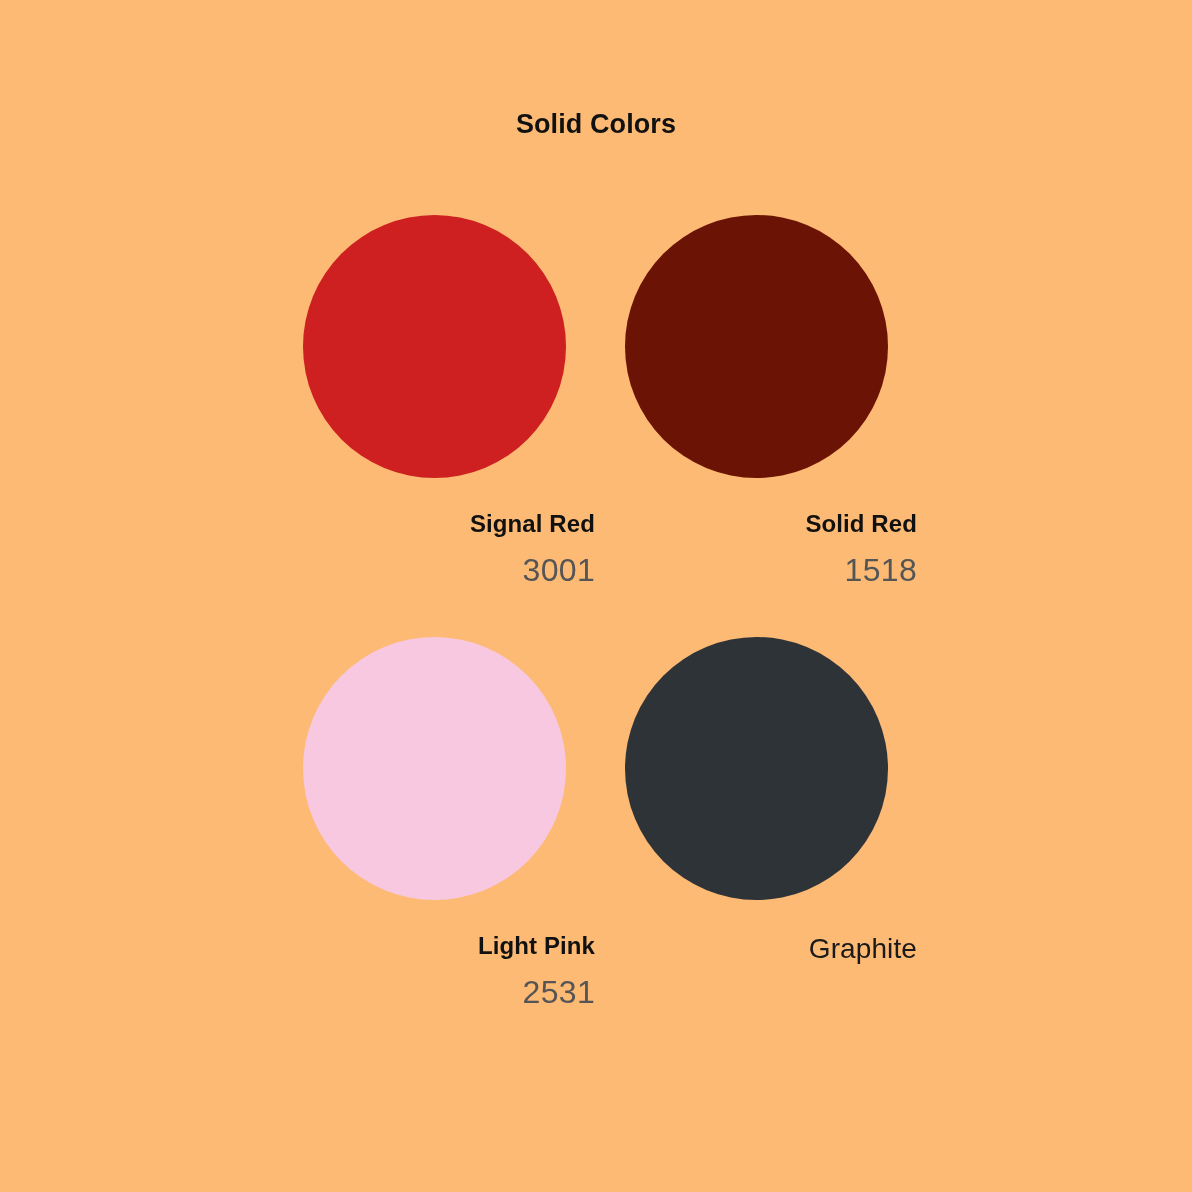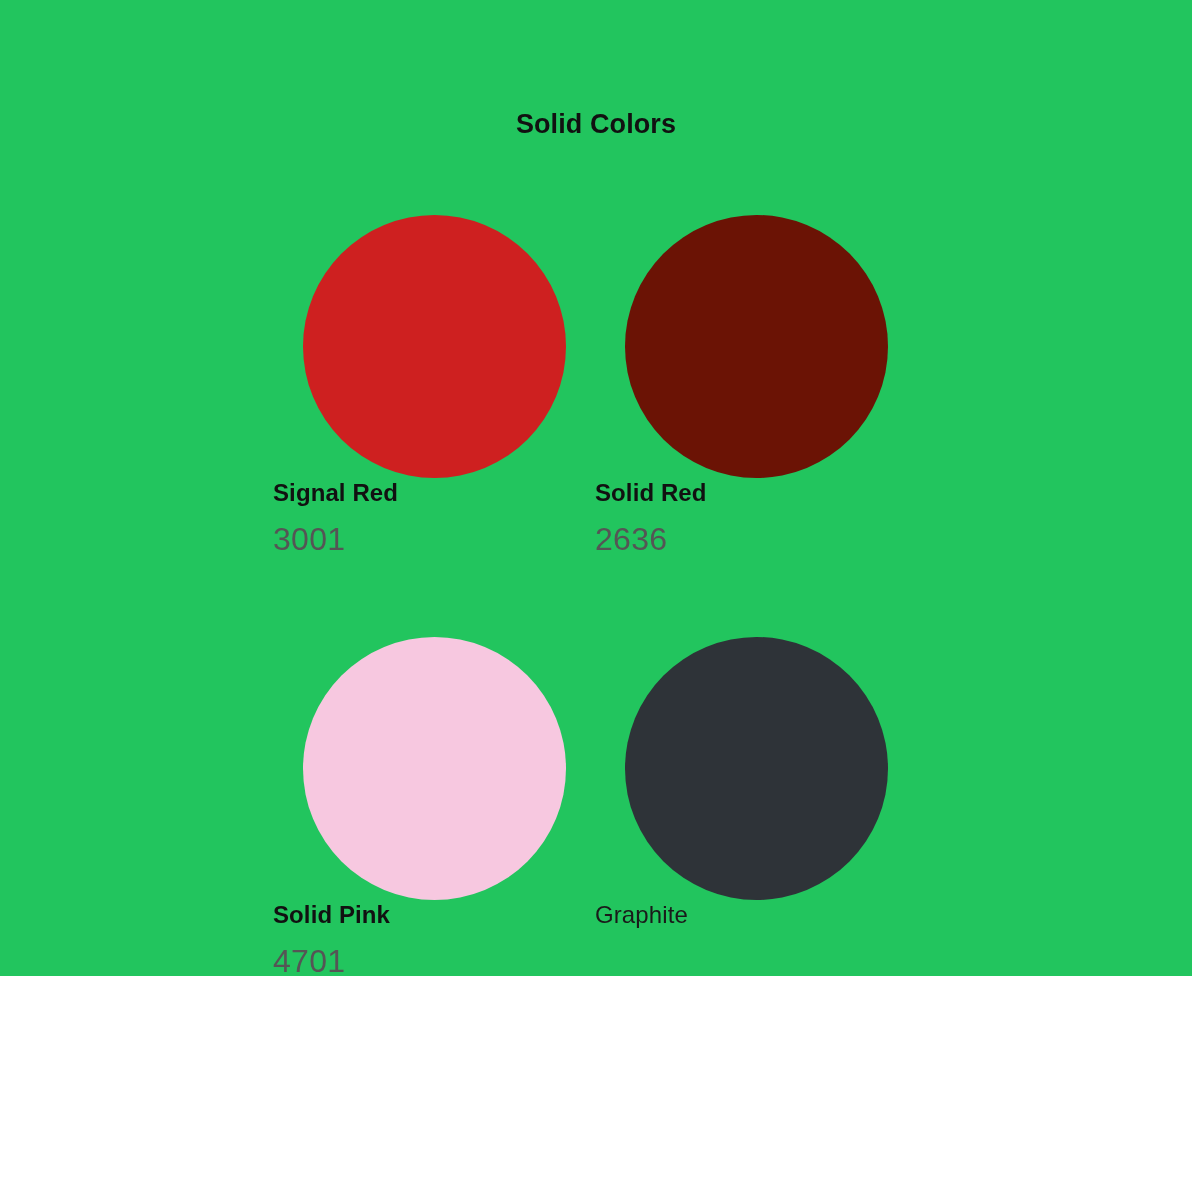--- a/index.html
+++ b/index.html
@@ -12,22 +12,22 @@
     height: 1192px;
     background: #ffffff;
     font-family: "Liberation Sans", sans-serif;
     -webkit-font-smoothing: antialiased;
     overflow: hidden;
   }
 
   .page {
     position: relative;
     width: 1192px;
-    height: 976px;
-    background: #22c55e;
+    height: 1192px;
+    background: #fdba74;
   }
 
   
   .page-title {
     position: absolute;
     top: 108px;
     left: 0;
     width: 1192px;
     text-align: center;
     font-size: 27px;
@@ -61,36 +61,37 @@
 
   .swatch-dot {
     width: 263px;
     height: 263px;
     border-radius: 50%;
     margin: 0 auto;
     display: block;
   }
 
   .swatch-caption {
-    text-align: left;
+    margin-top: 31px;
+    text-align: right;
   }
 
   .swatch-name {
     display: block;
     font-size: 24px;
     font-weight: bold;
     color: #111111;
     line-height: 1.25;
     letter-spacing: 0.1px;
   }
 
   
   .swatch-name.weight-regular {
     font-weight: normal;
-    font-size: 24px;
+    font-size: 28px;
     color: #1a1a1a;
   }
 
   .swatch-code {
     display: block;
     margin-top: 11px;
     font-size: 32px;
     font-weight: normal;
     color: #555555;
     line-height: 1.25;
@@ -115,29 +116,29 @@
       <div class="swatch-caption">
         <span class="swatch-name">Signal Red</span>
         <span class="swatch-code">3001</span>
       </div>
     </div>
 
     <div class="swatch-cell col-right row-top">
       <div class="swatch-dot" style="background-color: rgb(107, 19, 5);"></div>
       <div class="swatch-caption">
         <span class="swatch-name">Solid Red</span>
-        <span class="swatch-code">2636</span>
+        <span class="swatch-code">1518</span>
       </div>
     </div>
 
     <div class="swatch-cell col-left row-bottom">
       <div class="swatch-dot" style="background-color: rgb(247, 200, 224);"></div>
       <div class="swatch-caption">
-        <span class="swatch-name">Solid Pink</span>
-        <span class="swatch-code">4701</span>
+        <span class="swatch-name">Light Pink</span>
+        <span class="swatch-code">2531</span>
       </div>
     </div>
 
     <div class="swatch-cell col-right row-bottom">
       <div class="swatch-dot" style="background-color: rgb(46, 51, 56);"></div>
       <div class="swatch-caption">
         <span class="swatch-name weight-regular">Graphite</span>
 
       </div>
     </div>

